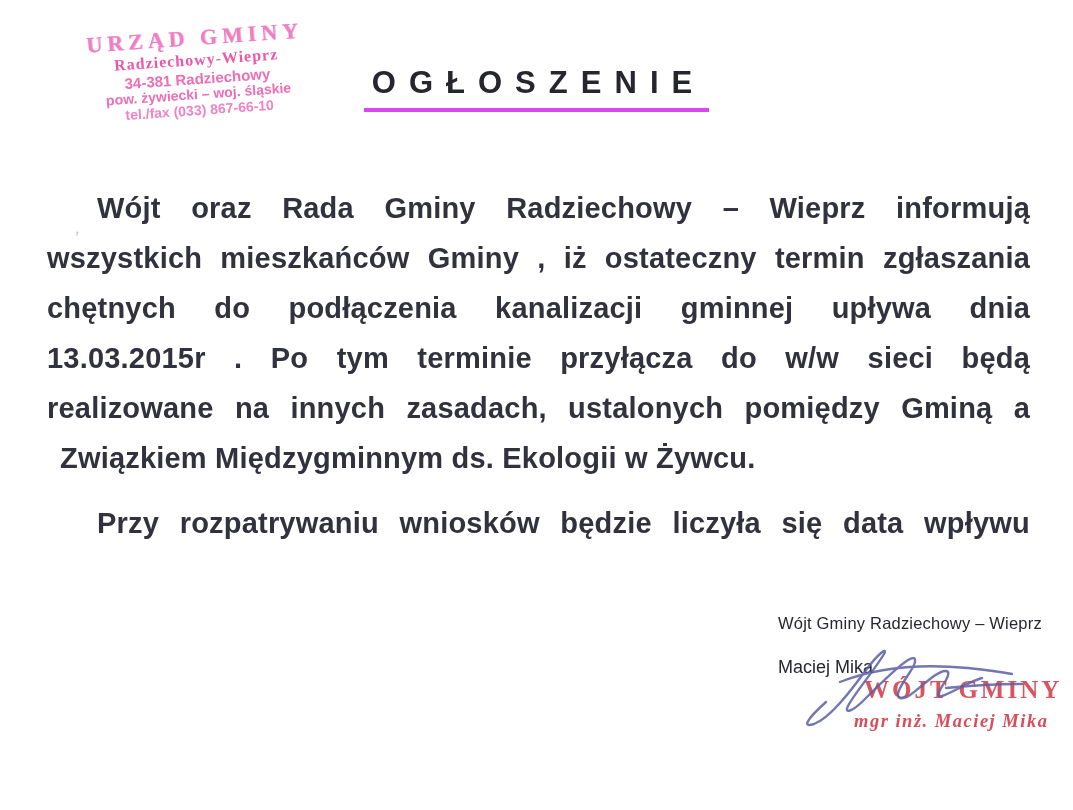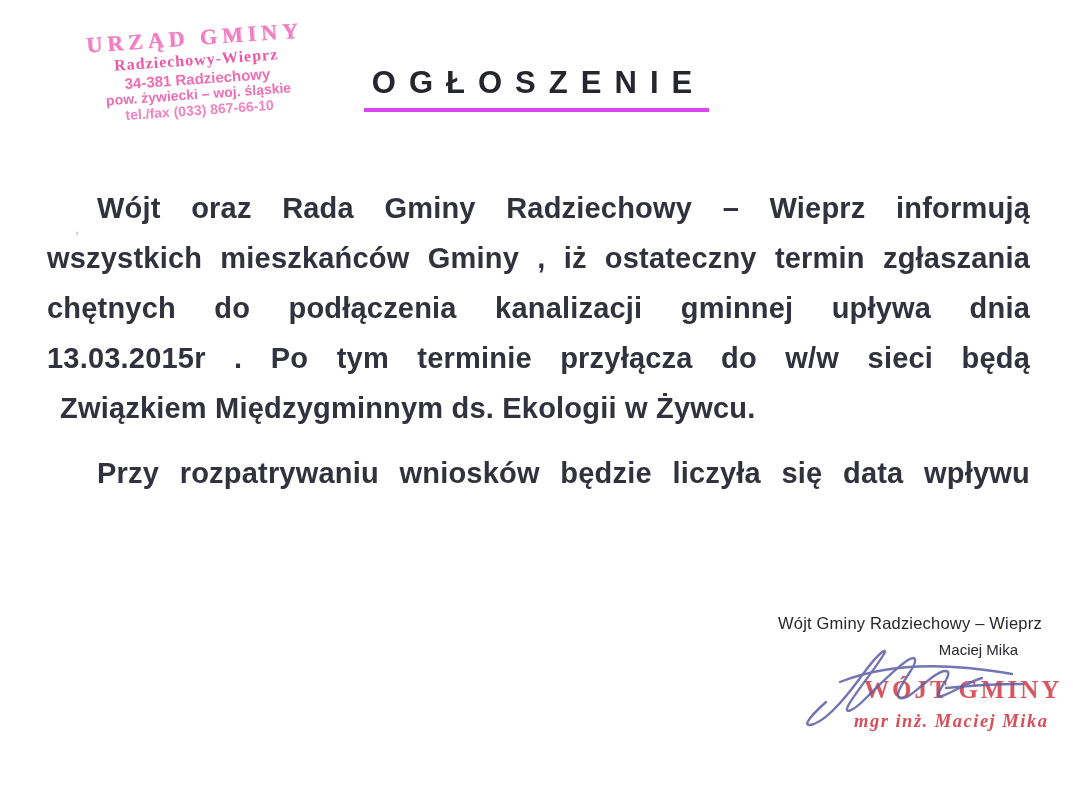--- a/index.html
+++ b/index.html
@@ -106,31 +106,31 @@
   .para-2 {
     margin-top: 15px;
   }
 
   
   .signature-block {
     position: absolute;
     left: 778px;
     top: 614px;
     width: 240px;
-    text-align: right;
+    text-align: left;
   }
   .sig-role {
     font-size: 16.5px;
     color: #27272f;
     letter-spacing: 0.2px;
     white-space: nowrap;
   }
   .sig-name {
-    margin-top: 8px;
-    font-size: 15px;
+    margin-top: 24px;
+    font-size: 18px;
     color: #27272f;
   }
   .red-stamp-title {
     position: absolute;
     left: 86px;
     top: 62px;
     font-family: "Liberation Serif", serif;
     font-weight: bold;
     font-size: 25px;
     letter-spacing: 3px;
@@ -186,20 +186,21 @@
   </div>
 
   <span class="scan-artifact">’</span>
 
   <div class="body-text">
     <div class="para-1">
       <div class="line first">Wójt oraz Rada Gminy Radziechowy – Wieprz informują</div>
       <div class="line">wszystkich mieszkańców Gminy , iż ostateczny termin zgłaszania</div>
       <div class="line">chętnych do podłączenia kanalizacji gminnej upływa dnia</div>
       <div class="line">13.03.2015r . Po tym terminie przyłącza do w/w sieci będą</div>
+      <div class="line">realizowane na innych zasadach, ustalonych pomiędzy Gminą a</div>
       <div class="line last">Związkiem Międzygminnym ds. Ekologii w Żywcu.</div>
     </div>
     <div class="para-2">
       <div class="line first">Przy rozpatrywaniu wniosków będzie liczyła się data wpływu</div>
     </div>
   </div>
 
   <div class="signature-block">
     <div class="sig-role">Wójt Gminy Radziechowy – Wieprz</div>
     <div class="sig-name">Maciej Mika</div>

